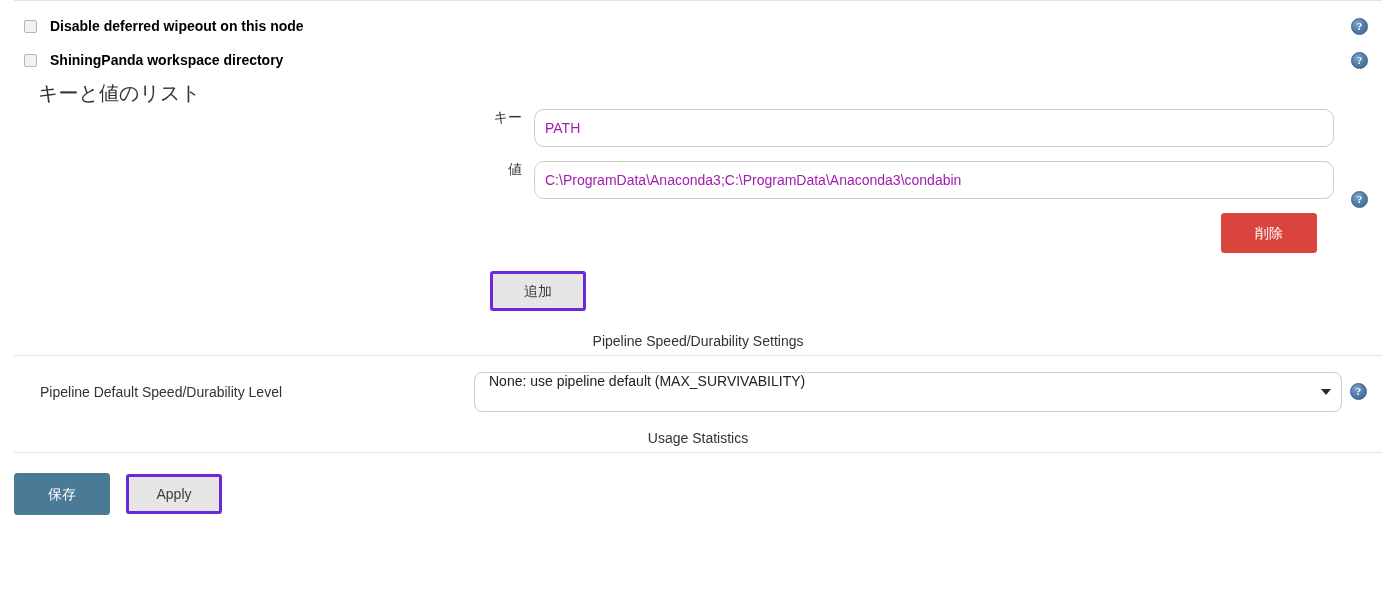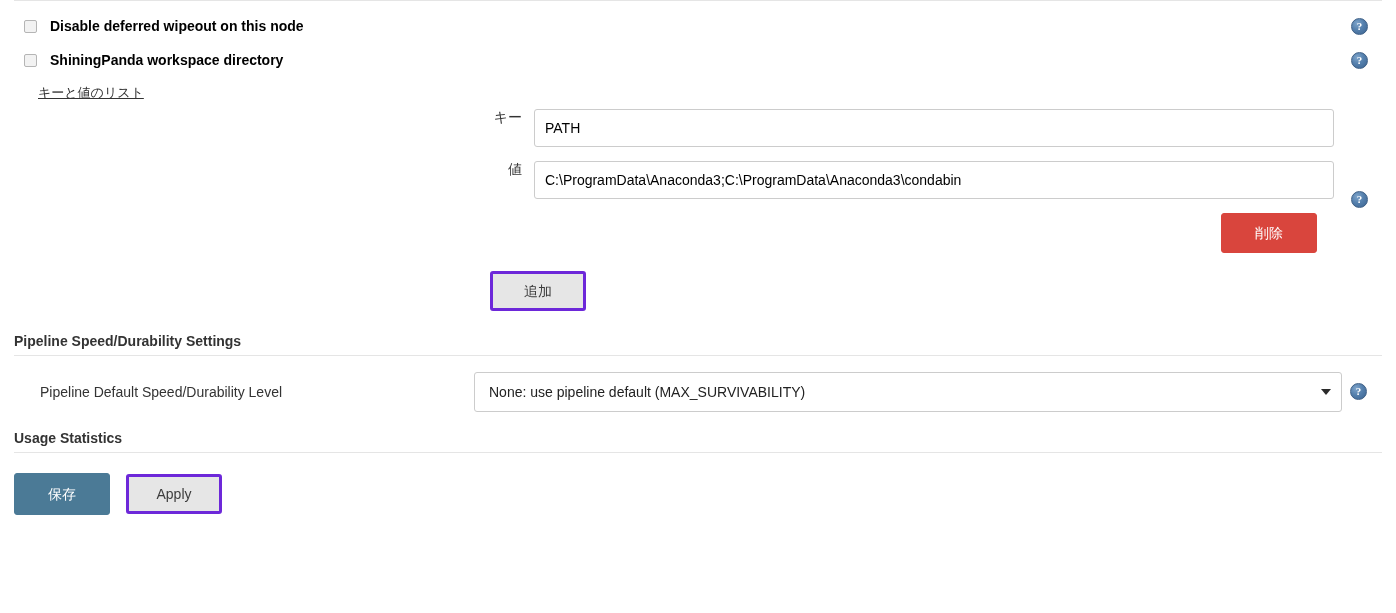--- a/index.html
+++ b/index.html
@@ -29,25 +29,26 @@
   .section-title {
     font-size: 17px;
     font-weight: 400;
     color: #333;
     margin: 0;
     padding: 0 0 6px 0;
     line-height: 1.2;
   }
   .section-title-small {
     font-size: 14px;
-    font-weight: bold;
+    font-weight: normal;
     color: #333;
     margin: 0;
     padding: 0 0 5px 0;
     line-height: 1.2;
+    text-align: center;
   }
   .hr {
     border: 0;
     border-top: 1px solid #e5e5e5;
     height: 0;
     margin: 0;
     width: 100%;
   }
 
   
@@ -88,25 +89,24 @@
     white-space: nowrap;
   }
   .cb-label-jp {
     font-size: 14px;
     font-weight: 400;
     color: #333;
     white-space: nowrap;
   }
 
   .plain-label {
-    font-size: 13px;
+    font-size: 20px;
     color: #333;
     padding-left: 24px;
     line-height: 32px;
-    text-decoration: underline;
   }
 
   
   .help-icon {
     width: 17px;
     height: 17px;
     border-radius: 50%;
     background: radial-gradient(circle at 35% 30%, #7fa5cb 0%, #5580ad 45%, #3b6390 100%);
     border: 1px solid #3e5f86;
     color: #ffffff;
@@ -137,25 +137,25 @@
     padding-right: 12px;
     font-size: 14px;
     color: #333;
     flex: 0 0 auto;
   }
   .kv-input {
     flex: 0 0 auto;
     width: 800px;
     height: 38px;
     border: 1px solid #cccccc;
-    border-radius: 3px;
+    border-radius: 10px;
     background: #ffffff;
     font-family: "Liberation Sans", "DejaVu Sans", sans-serif;
     font-size: 14px;
-    color: #000000;
+    color: #a21caf;
     padding: 0 10px;
     outline: none;
   }
 
   
   .btn {
     font-family: "Liberation Sans", "DejaVu Sans", sans-serif;
     font-size: 14px;
     border-radius: 3px;
     cursor: pointer;
@@ -206,24 +206,23 @@
     padding-left: 26px;
     font-size: 14px;
     color: #333;
     flex: 0 0 auto;
   }
   .select-box {
     position: relative;
     width: 868px;
     height: 40px;
     border: 1px solid #cccccc;
-    border-radius: 3px;
+    border-radius: 8px;
     background: #ffffff;
     display: flex;
-    align-items: center;
     padding: 0 28px 0 14px;
     font-size: 14px;
     color: #222;
     cursor: pointer;
     flex: 0 0 auto;
   }
   .select-arrow {
     position: absolute;
     right: 10px;
     top: 50%;

